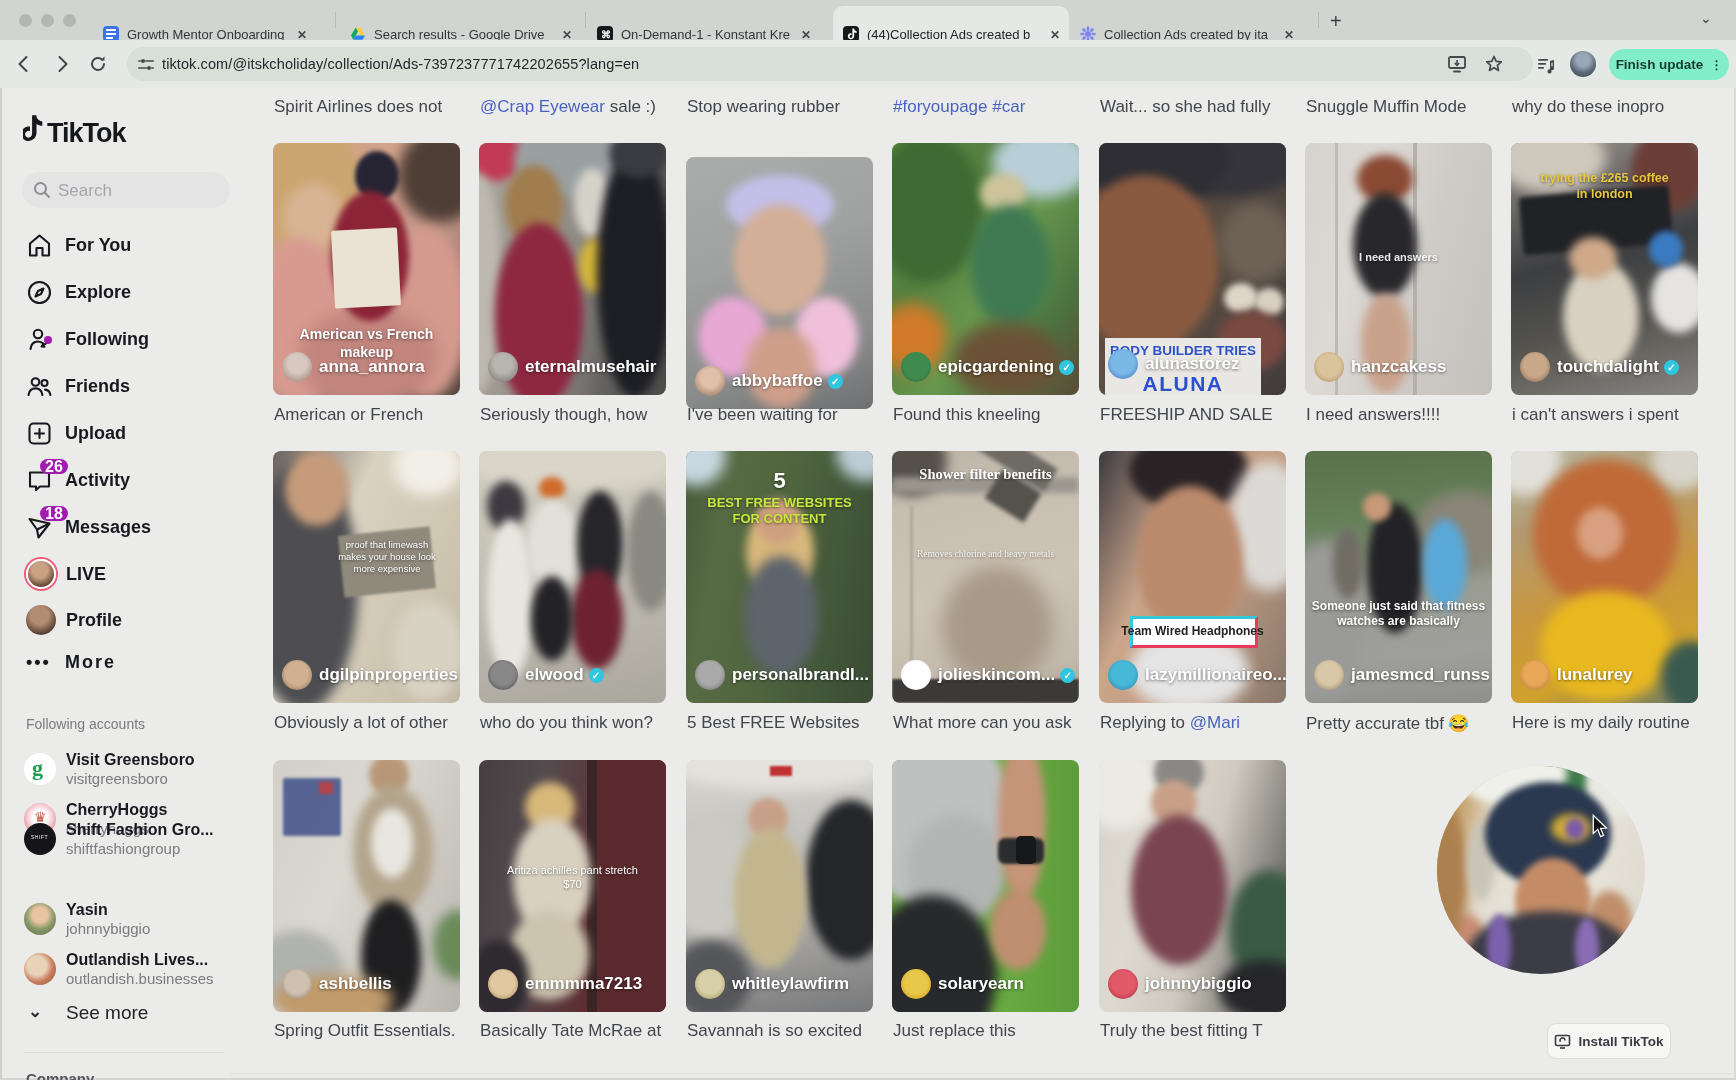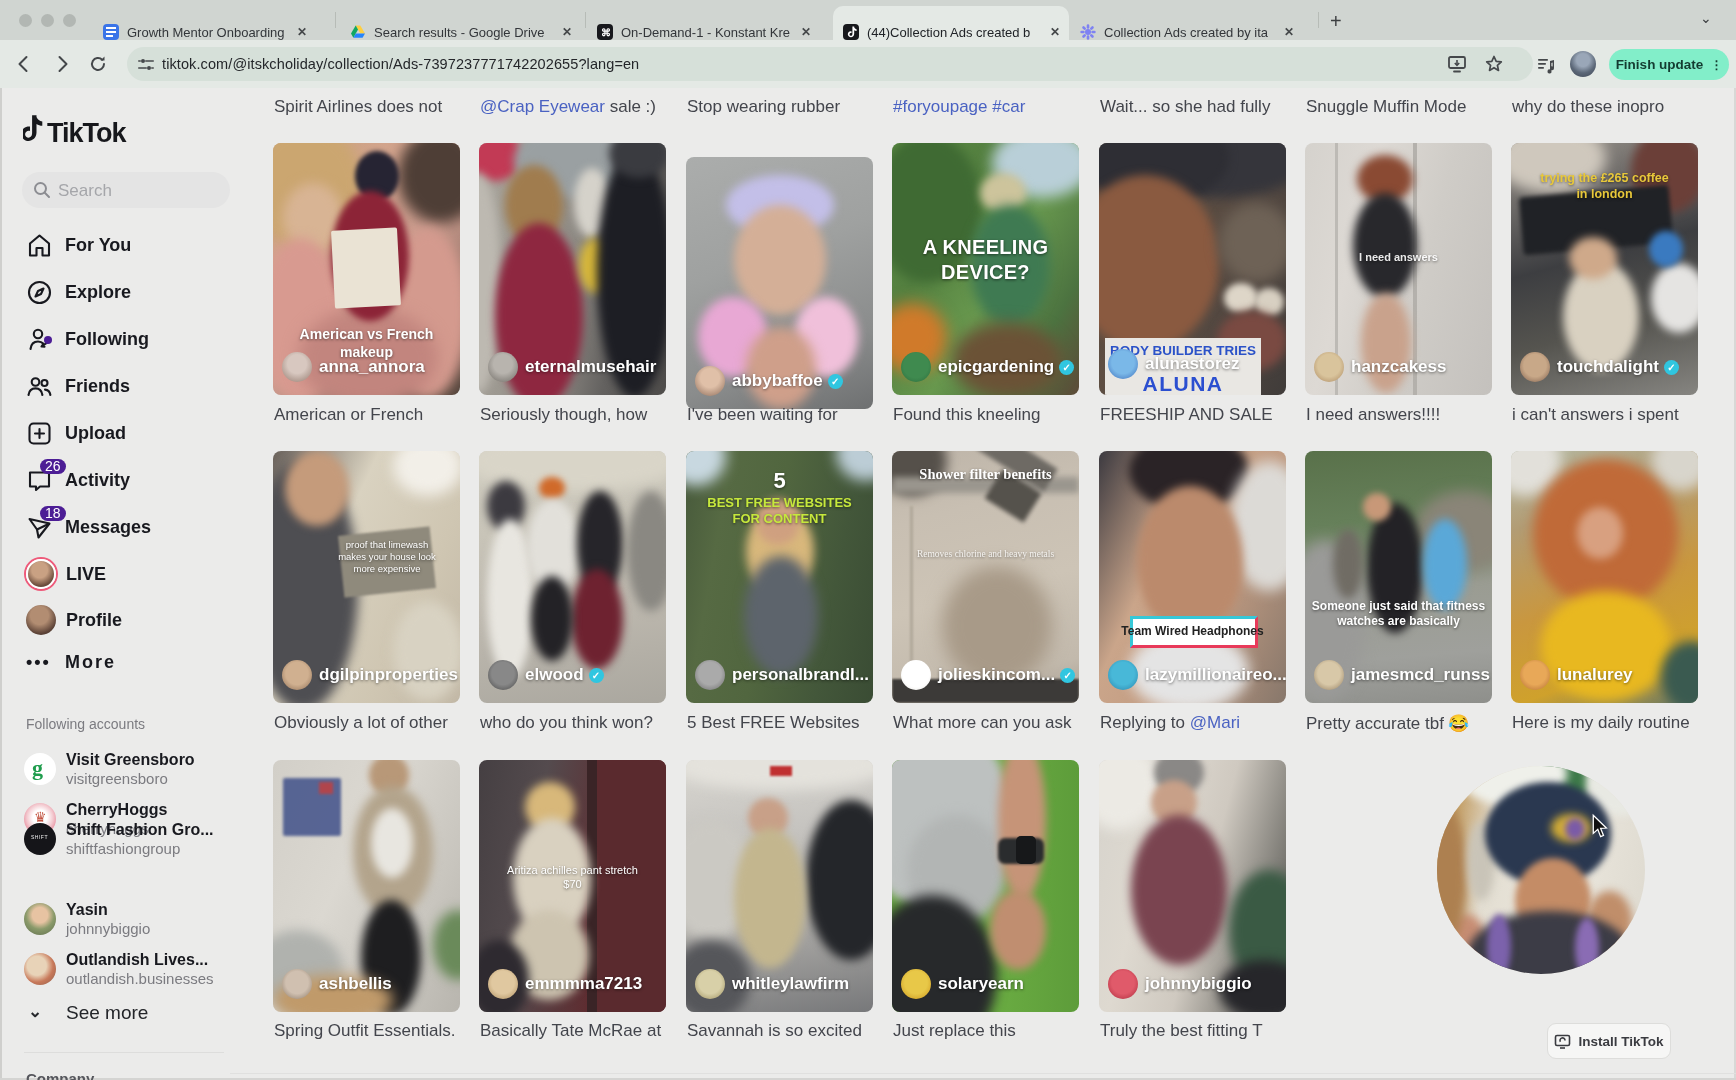--- a/index.html
+++ b/index.html
@@ -2,38 +2,38 @@
 <html><head>
 <meta charset="utf-8">
 <style>
 *{margin:0;padding:0;box-sizing:border-box}
 html,body{width:1736px;height:1080px;overflow:hidden}
 body{font-family:"Liberation Sans",sans-serif;background:#ebebea;position:relative}
 .abs{position:absolute}
 
 #tabbar{position:absolute;top:0;left:0;width:1736px;height:40px;background:#d0d5d1}
 .light{position:absolute;top:14px;width:13px;height:13px;border-radius:50%;background:#b2b7b3}
-.tab{position:absolute;top:12px;height:40px;display:flex;align-items:center;font-size:13px;color:#33363a;white-space:nowrap;overflow:hidden}
+.tab{position:absolute;top:2px;height:40px;display:flex;align-items:flex-end;font-size:13px;color:#33363a;white-space:nowrap;overflow:hidden}
 .tab .ttl{overflow:hidden;text-overflow:clip;display:inline-block}
 .tabx{color:#45484a;font-size:12px;font-weight:700;margin-left:8px}
 .tsep{position:absolute;top:12px;width:1px;height:16px;background:#b7bcb7}
 #activetab{position:absolute;left:833px;top:6px;width:236px;height:34px;background:#e4e9e5;border-radius:10px 10px 0 0}
 .ticon{width:16px;height:16px;border-radius:4px;margin-right:8px;flex:none;position:relative}
 #newtab{position:absolute;left:1330px;top:10px;font-size:20px;color:#3c3f41;font-weight:400}
 #tabchev{position:absolute;left:1700px;top:10px;font-size:14px;color:#3c3f41}
 #toolbar{position:absolute;top:40px;left:0;width:1736px;height:48px;background:#e4e9e5}
 #omnibox{position:absolute;left:127px;top:47px;width:1406px;height:34px;border-radius:17px;background:#d6e0d9}
 #url{position:absolute;left:162px;top:56px;font-size:14.5px;color:#24262a;letter-spacing:.1px}
 #updatepill{position:absolute;left:1609px;top:49px;width:120px;height:31px;border-radius:16px;background:#82eec9;display:flex;align-items:center;justify-content:center;font-size:13.5px;font-weight:700;color:#143c31}
 #avatarchrome{position:absolute;left:1570px;top:51px;width:26px;height:26px;border-radius:50%;background:radial-gradient(circle at 50% 35%,#9aa7b8 0 30%,#5c6878 60%,#3e4654 100%)}
 
 #page{position:absolute;top:88px;left:0;width:1736px;height:992px;background:#ebebea}
 .navitem{position:absolute;left:26px;display:flex;align-items:center;color:#18191f;font-size:18px;font-weight:700}
 .navitem svg{margin-right:12px}
-.badge{position:absolute;background:#4c1d95;color:#fff;font-size:14px;font-weight:400;border-radius:9px;padding:1px 5px;line-height:13px}
+.badge{position:absolute;background:#a21caf;color:#fff;font-size:16px;font-weight:700;border-radius:9px;padding:1px 5px;line-height:13px}
 .acct{position:absolute;left:24px;display:flex;align-items:center}
 .acct .av{width:32px;height:32px;border-radius:50%;margin-right:10px;flex:none;position:relative;overflow:hidden}
 .acct .nm{font-size:16px;font-weight:700;color:#18191f;line-height:19px;white-space:nowrap}
 .acct .hd{font-size:15px;color:#7b7b80;line-height:19px}
 
 .v{position:absolute;width:187px;height:252px;border-radius:8px;overflow:hidden;background:#888}
 .v>div{position:absolute}
 .cap{position:absolute;font-size:17px;color:#43454c;white-space:nowrap;overflow:hidden;width:196px;height:21px}
 .blu{color:#4a62c2}
 .u{position:absolute;left:9px;bottom:13px;display:flex;align-items:center;color:#fff;font-weight:700;font-size:17px;text-shadow:0 1px 3px rgba(0,0,0,.5);white-space:nowrap;z-index:5}
@@ -314,21 +314,20 @@
  <div class="u"><span class="a" style="background:radial-gradient(circle at 50% 40%,#e0c0a8 0 40%,#8a6a58 100%)"></span>abbybaffoe<span class="vb">✓</span></div>
 </div>
 <div class="cap" style="left:687px;top:405px">I've been waiting for</div>
 <div class="v" style="left:892px;top:143px;background:linear-gradient(120deg,#5f8f45 0%,#548040 30%,#68984e 55%,#4c7340 80%,#5d4a38 100%)">
  <div class="blob" style="left:100px;top:-15px;width:100px;height:70px;background:#b9cfd8"></div>
  <div class="blob" style="left:-20px;top:-10px;width:110px;height:150px;background:#3f6a33;filter:blur(6px)"></div>
  <div class="blob" style="left:88px;top:30px;width:46px;height:40px;background:#cdc49c;filter:blur(4px)"></div>
  <div class="blob" style="left:78px;top:62px;width:80px;height:120px;background:#3f7a52;filter:blur(6px)"></div>
  <div class="blob" style="left:-15px;top:160px;width:70px;height:70px;background:#d07a2a;filter:blur(8px)"></div>
  <div class="blob" style="left:60px;top:180px;width:110px;height:75px;background:#6b5236;filter:blur(8px)"></div>
- <div class="ot" style="top:92px;font-size:20px;letter-spacing:.3px">A KNEELING<br>DEVICE?</div>
  <div class="u"><span class="a" style="background:radial-gradient(circle at 50% 45%,#3f8a4f 0 55%,#2a6a3a 100%)"></span>epicgardening<span class="vb">✓</span></div>
 </div>
 <div class="cap" style="left:893px;top:405px">Found this kneeling</div>
 <div class="v" style="left:1099px;top:143px;background:linear-gradient(115deg,#50423a 0%,#5e4e42 35%,#564a42 60%,#403c3a 100%)">
  <div class="blob" style="left:30px;top:-25px;width:180px;height:80px;background:#35353b;filter:blur(6px)"></div>
  <div class="blob" style="left:-20px;top:-30px;width:150px;height:90px;background:#2e2e34;filter:blur(4px)"></div>
  <div class="blob" style="left:-28px;top:32px;width:148px;height:175px;background:#8a5a40;filter:blur(5px)"></div>
  <div class="blob" style="left:120px;top:60px;width:75px;height:80px;background:#6e6256;filter:blur(7px)"></div>
  <div class="blob" style="left:125px;top:140px;width:34px;height:30px;background:#ded6c8;filter:blur(3px)"></div>
  <div class="blob" style="left:155px;top:145px;width:30px;height:28px;background:#d8d0c2;filter:blur(3px)"></div>

